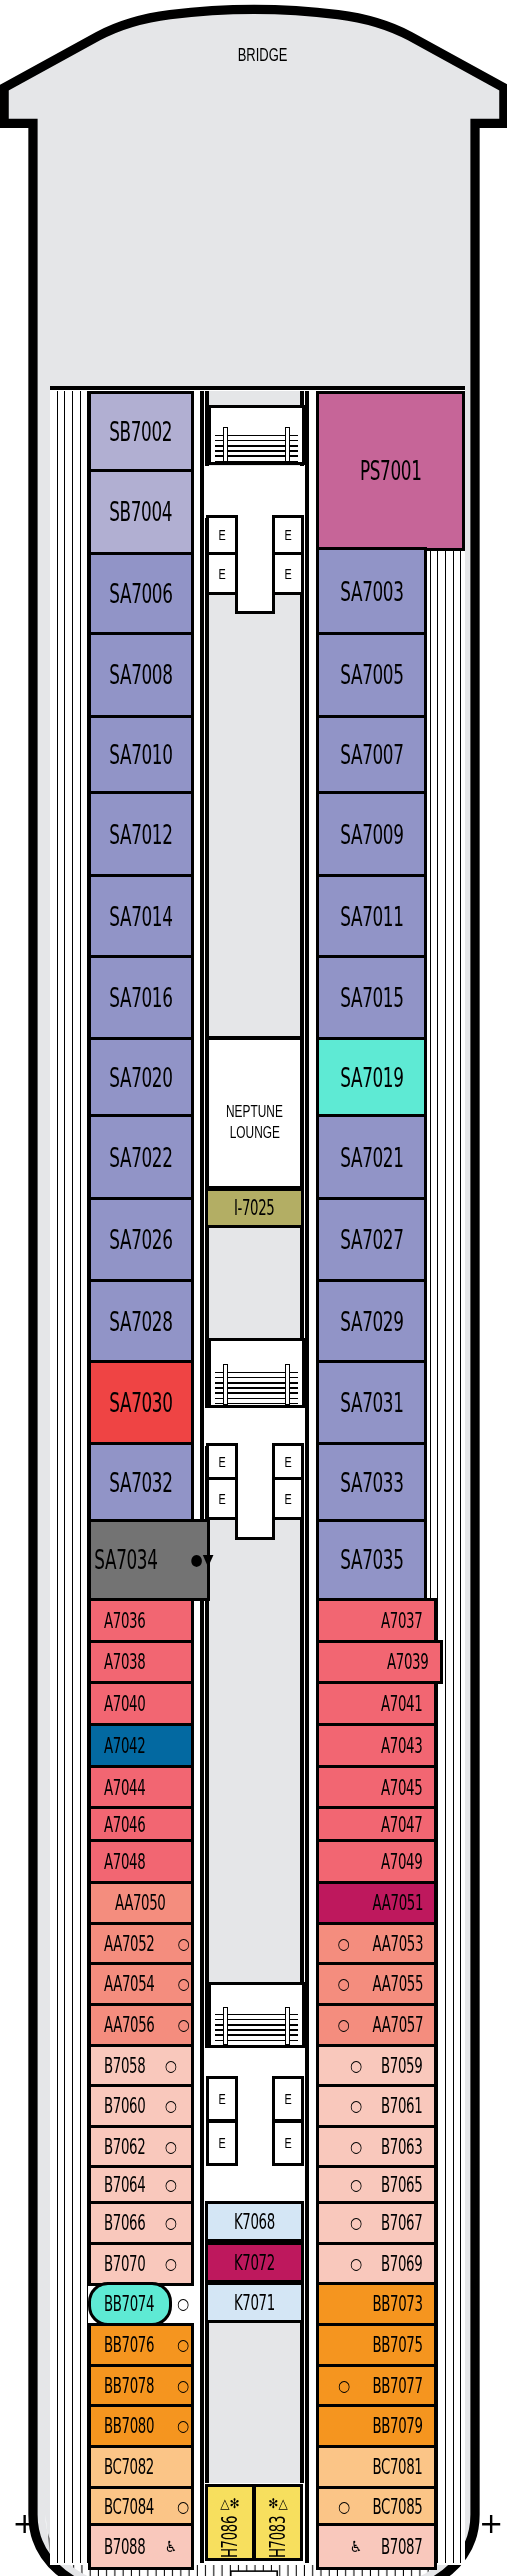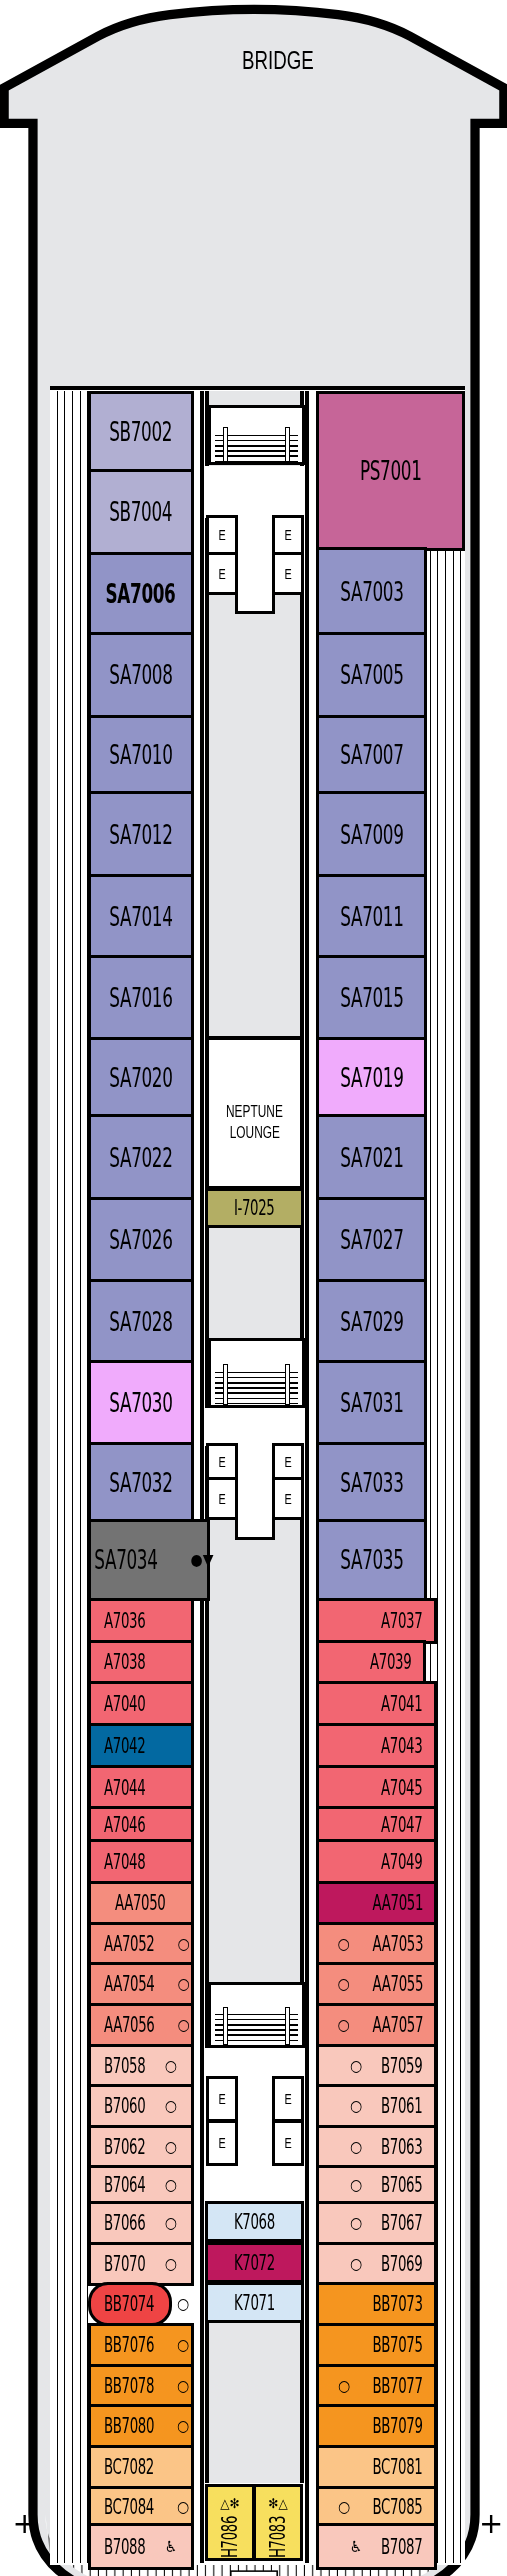--- a/index.html
+++ b/index.html
@@ -45,21 +45,21 @@
   <defs>
     <pattern id="rail" x="0" y="0" width="16" height="10" patternUnits="userSpaceOnUse">
       <rect x="0" y="0" width="14" height="10" fill="#fff"></rect>
       <rect x="14" y="0" width="2" height="10" fill="#000"></rect>
     </pattern>
   </defs>
   <path d="M98 4965 L898 4965 L898 4880 Q898 5052 493 5052 Q88 5052 88 4880 Z" fill="url(#rail)"></path>
   <rect x="448" y="4990" width="90" height="44" fill="#fff" stroke="#000" stroke-width="3"></rect>
 </svg>
 
-<div class="abs" style="left:228px; top:45px; width:62px; text-align:center; font-size:26px;">
+<div class="abs" style="left:228px; top:45px; width:62px; text-align:center; font-size:18px;">
   <span class="label-cond">BRIDGE</span>
 </div>
 
 <div class="abs" style="left:50px; top:386px; width:415px; height:2179px; background:#fff; border-top:4.1px solid #000;"></div>
 
 <div class="balc" style="left:50px; top:391px; width:40px; height:2172px;"></div>
 <div class="balc" style="left:423px; top:391px; width:41px; height:2172px;"></div>
 
 <div class="gray" style="left:205px; top:391px; width:99px; height:2092px; border-left:4.1px solid #000; border-right:4.1px solid #000;"></div>
 
@@ -131,21 +131,21 @@
 <div class="abs" style="left:190px; top:391px; width:14.4px; height:2172px; background:#fff; border-right:4.1px solid #000;"></div>
 <div class="abs" style="left:305px; top:391px; width:15.5px; height:2172px; background:#fff; border-left:4.1px solid #000;"></div>
 
 <div id="rooms-left">
     <div class="room left big" style="background: rgb(177, 175, 210); left: 88px; width: 106px; top: 391px; height: 82px;">
       <span class="lbl">SB7002</span>
     </div>
     <div class="room left big" style="background: rgb(177, 175, 210); left: 88px; width: 106px; top: 469px; height: 86px;">
       <span class="lbl">SB7004</span>
     </div>
-    <div class="room left big" style="background: rgb(145, 148, 199); left: 88px; width: 106px; top: 552px; height: 84px; font-weight: bold;">
+    <div class="room left big" style="background: rgb(145, 148, 199); left: 88px; width: 106px; top: 552px; height: 84px;">
       <span class="lbl">SA7006</span>
     </div>
     <div class="room left big" style="background: rgb(145, 148, 199); left: 88px; width: 106px; top: 632px; height: 86px;">
       <span class="lbl">SA7008</span>
     </div>
     <div class="room left big" style="background: rgb(145, 148, 199); left: 88px; width: 106px; top: 715px; height: 80px;">
       <span class="lbl">SA7010</span>
     </div>
     <div class="room left big" style="background: rgb(145, 148, 199); left: 88px; width: 106px; top: 791px; height: 87px;">
       <span class="lbl">SA7012</span>
@@ -161,21 +161,21 @@
     </div>
     <div class="room left big" style="background: rgb(145, 148, 199); left: 88px; width: 106px; top: 1114px; height: 87px;">
       <span class="lbl">SA7022</span>
     </div>
     <div class="room left big" style="background: rgb(145, 148, 199); left: 88px; width: 106px; top: 1197px; height: 85px;">
       <span class="lbl">SA7026</span>
     </div>
     <div class="room left big" style="background: rgb(145, 148, 199); left: 88px; width: 106px; top: 1279px; height: 85px;">
       <span class="lbl">SA7028</span>
     </div>
-    <div class="room left big" style="background: #f0abfc; left: 88px; width: 106px; top: 1360px; height: 85px; text-align: right;">
+    <div class="room left big" style="background: #ef4444; left: 88px; width: 106px; top: 1360px; height: 85px; text-align: right;">
       <span class="lbl">SA7030</span>
     </div>
     <div class="room left big" style="background: rgb(145, 148, 199); left: 88px; width: 106px; top: 1442px; height: 81px;">
       <span class="lbl">SA7032</span>
     </div>
     <div class="room left big" style="background: #737373; left: 88px; width: 122px; top: 1519px; height: 82px; gap: 18px;">
       <span class="lbl">SA7034</span>
       <span class="sym">●▼</span>
     </div>
     <div class="room left small" style="background: rgb(242, 102, 114); left: 88px; width: 106px; top: 1598px; height: 46px;">
@@ -231,21 +231,21 @@
       <span class="sym">○</span>
     </div>
     <div class="room left small" style="background: rgb(249, 200, 188); left: 88px; width: 106px; top: 2201px; height: 44px;">
       <span class="lbl">B7066</span>
       <span class="sym">○</span>
     </div>
     <div class="room left small" style="background: rgb(249, 200, 188); left: 88px; width: 106px; top: 2242px; height: 44px;">
       <span class="lbl">B7070</span>
       <span class="sym">○</span>
     </div>
-    <div class="room left small" style="background: #ef4444; left: 88px; width: 84px; top: 2282px; height: 44px; border-radius: 20px;">
+    <div class="room left small" style="background: #5eead4; left: 88px; width: 84px; top: 2282px; height: 44px; border-radius: 20px;">
       <span class="lbl">BB7074</span>
       <span class="sym">○</span>
     </div>
     <div class="room left small" style="background: rgb(245, 149, 31); left: 88px; width: 106px; top: 2323px; height: 44px;">
       <span class="lbl">BB7076</span>
       <span class="sym">○</span>
     </div>
     <div class="room left small" style="background: rgb(245, 149, 31); left: 88px; width: 106px; top: 2364px; height: 44px;">
       <span class="lbl">BB7078</span>
       <span class="sym">○</span>
@@ -281,21 +281,21 @@
     </div>
     <div class="room right big" style="background: rgb(145, 148, 199); left: 316px; width: 111px; top: 791px; height: 87px;">
       <span class="lbl">SA7009</span>
     </div>
     <div class="room right big" style="background: rgb(145, 148, 199); left: 316px; width: 111px; top: 874px; height: 85px;">
       <span class="lbl">SA7011</span>
     </div>
     <div class="room right big" style="background: rgb(145, 148, 199); left: 316px; width: 111px; top: 955px; height: 85px;">
       <span class="lbl">SA7015</span>
     </div>
-    <div class="room right big" style="background: #f0abfc; left: 316px; width: 111px; top: 1037px; height: 81px;">
+    <div class="room right big" style="background: #5eead4; left: 316px; width: 111px; top: 1037px; height: 81px;">
       <span class="lbl">SA7019</span>
     </div>
     <div class="room right big" style="background: rgb(145, 148, 199); left: 316px; width: 111px; top: 1114px; height: 87px;">
       <span class="lbl">SA7021</span>
     </div>
     <div class="room right big" style="background: rgb(145, 148, 199); left: 316px; width: 111px; top: 1197px; height: 85px;">
       <span class="lbl">SA7027</span>
     </div>
     <div class="room right big" style="background: rgb(145, 148, 199); left: 316px; width: 111px; top: 1279px; height: 85px;">
       <span class="lbl">SA7029</span>
@@ -305,21 +305,21 @@
     </div>
     <div class="room right big" style="background: rgb(145, 148, 199); left: 316px; width: 111px; top: 1442px; height: 81px;">
       <span class="lbl">SA7033</span>
     </div>
     <div class="room right big" style="background: rgb(145, 148, 199); left: 316px; width: 111px; top: 1519px; height: 82px;">
       <span class="lbl">SA7035</span>
     </div>
     <div class="room right small" style="background: rgb(242, 102, 114); left: 316px; width: 121px; top: 1598px; height: 46px;">
       <span class="lbl">A7037</span>
     </div>
-    <div class="room right small" style="background: rgb(242, 102, 114); left: 316px; width: 110px; top: 1640px; height: 44px;">
+    <div class="room right small" style="background: rgb(242, 102, 114); left: 316px; width: 127px; top: 1640px; height: 44px;">
       <span class="lbl">A7039</span>
     </div>
     <div class="room right small" style="background: rgb(242, 102, 114); left: 316px; width: 121px; top: 1681px; height: 46px;">
       <span class="lbl">A7041</span>
     </div>
     <div class="room right small" style="background: rgb(242, 102, 114); left: 316px; width: 121px; top: 1723px; height: 45px;">
       <span class="lbl">A7043</span>
     </div>
     <div class="room right small" style="background: rgb(242, 102, 114); left: 316px; width: 121px; top: 1765px; height: 45px;">
       <span class="lbl">A7045</span>

